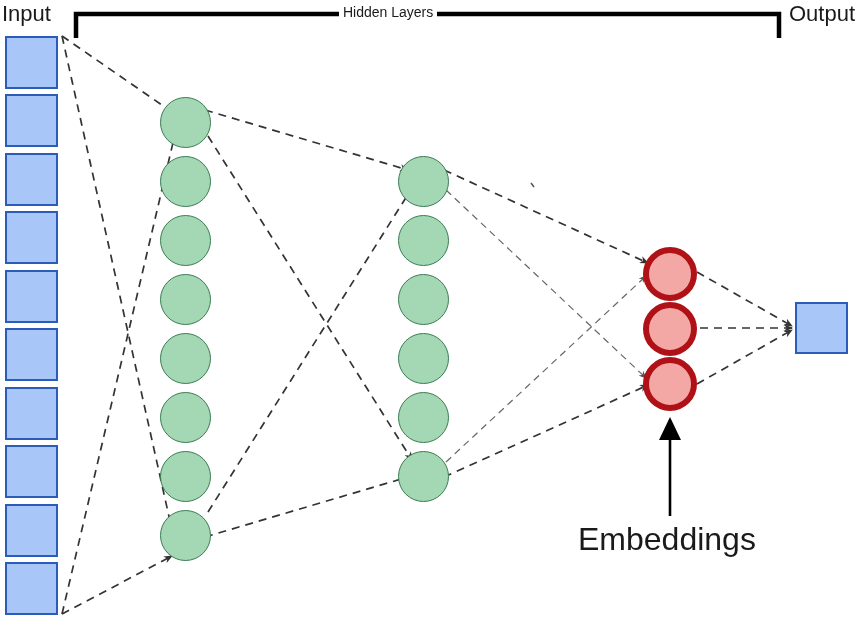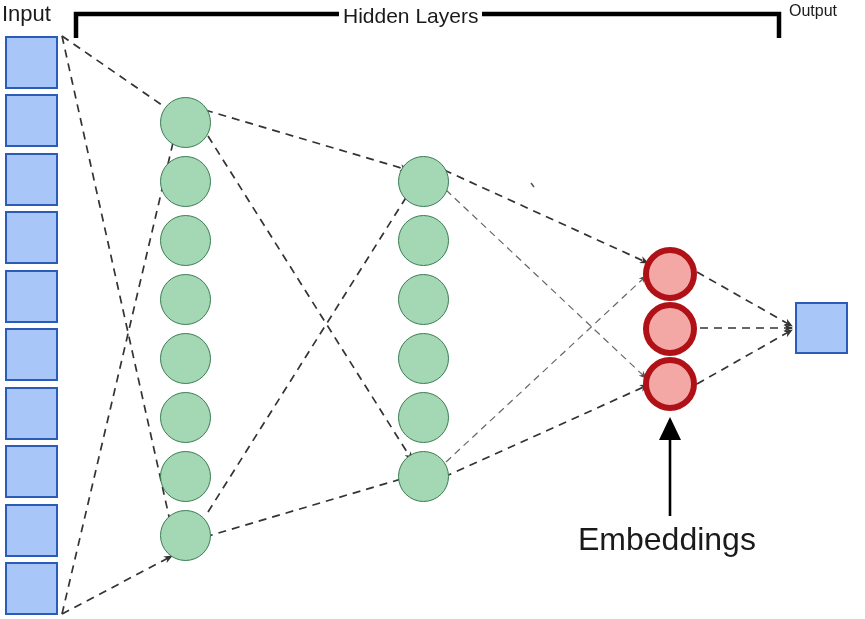--- a/index.html
+++ b/index.html
@@ -33,28 +33,28 @@
     line-height: 1;
   }
   #label-input {
     left: 2px;
     top: 3px;
     font-size: 22px;
   }
   #label-hidden {
     left: 339px;
     top: 5px;
-    font-size: 21px;
+    font-size: 14px;
     background: #ffffff;
     padding: 0 4px;
   }
   #label-output {
     left: 789px;
     top: 3px;
-    font-size: 16px;
+    font-size: 22px;
   }
   #label-embeddings {
     left: 578px;
     top: 523px;
     font-size: 32px;
   }
   .node {
     position: absolute;
     box-sizing: border-box;
   }

